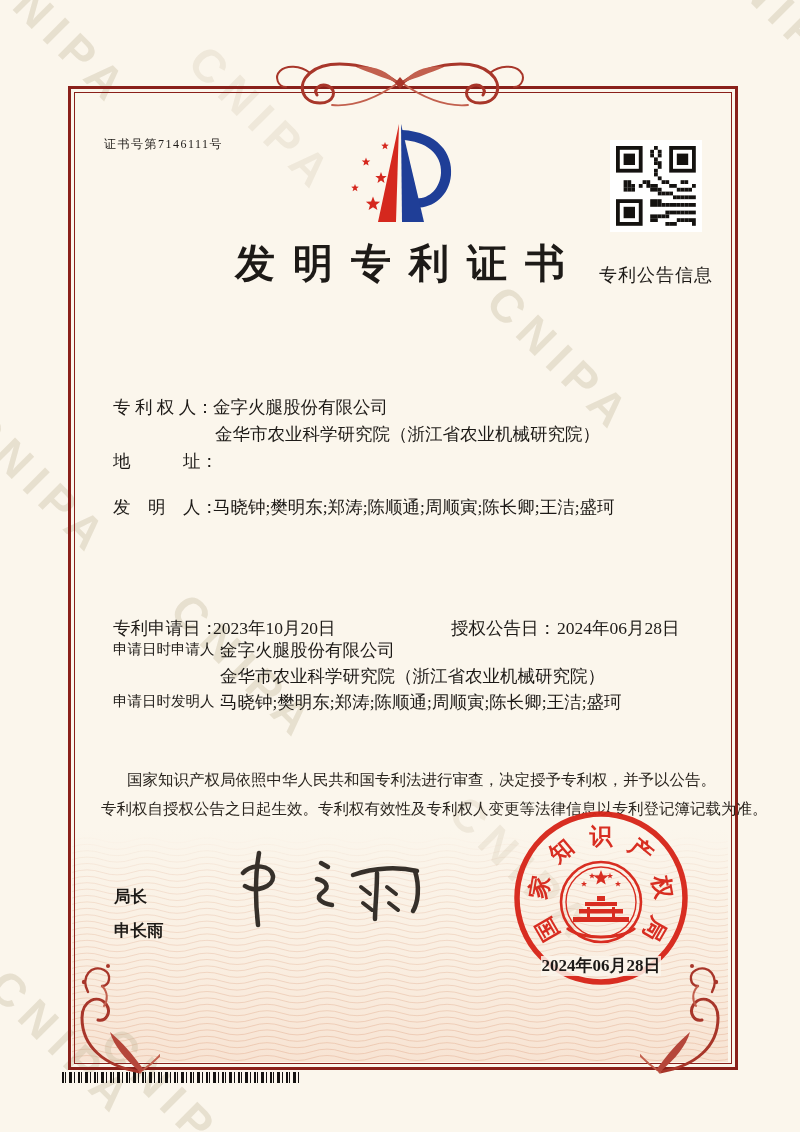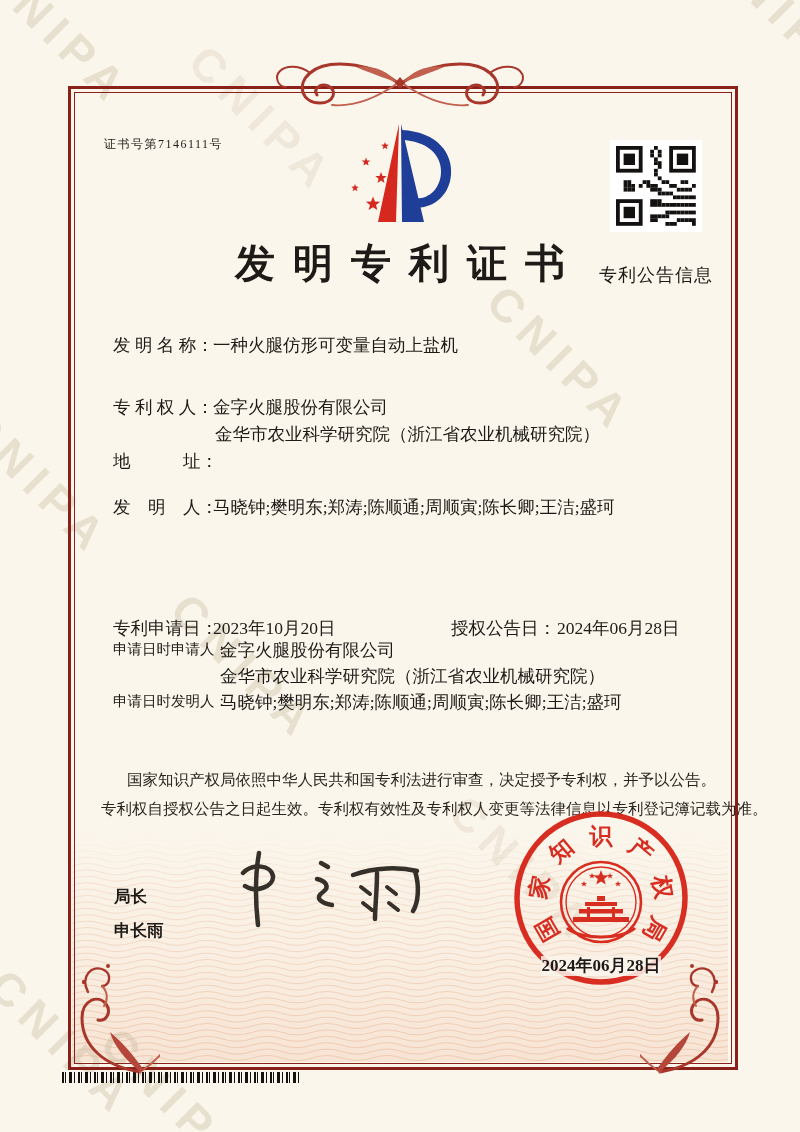--- a/index.html
+++ b/index.html
@@ -244,24 +244,20 @@
       <rect x="82" y="78.2" width="3.8" height="3.8" fill="#141210"></rect>
       <rect x="55.4" y="82" width="3.8" height="3.8" fill="#141210"></rect>
       <rect x="59.199999999999996" y="82" width="3.8" height="3.8" fill="#141210"></rect>
       <rect x="63" y="82" width="3.8" height="3.8" fill="#141210"></rect>
       <rect x="82" y="82" width="3.8" height="3.8" fill="#141210"></rect>
     </svg>
   <div id="qr-caption">专利公告信息</div>
 
   <div id="title">发明专利证书</div>
 
-  <div class="row" style="top:333px;">
-    <span class="lbl">发 明 名 称：</span>
-    <span class="val">一种火腿仿形可变量自动上盐机</span>
-  </div>
   <div class="row" style="top:395px;">
     <span class="lbl">专 利 权 人：</span>
     <span class="val">金字火腿股份有限公司</span>
   </div>
   <div class="row" style="top:422px;">
     <span class="val2">金华市农业科学研究院（浙江省农业机械研究院）</span>
   </div>
   <div class="row" style="top:449px;">
     <span class="lbl">地　　　址：</span>
   </div>

